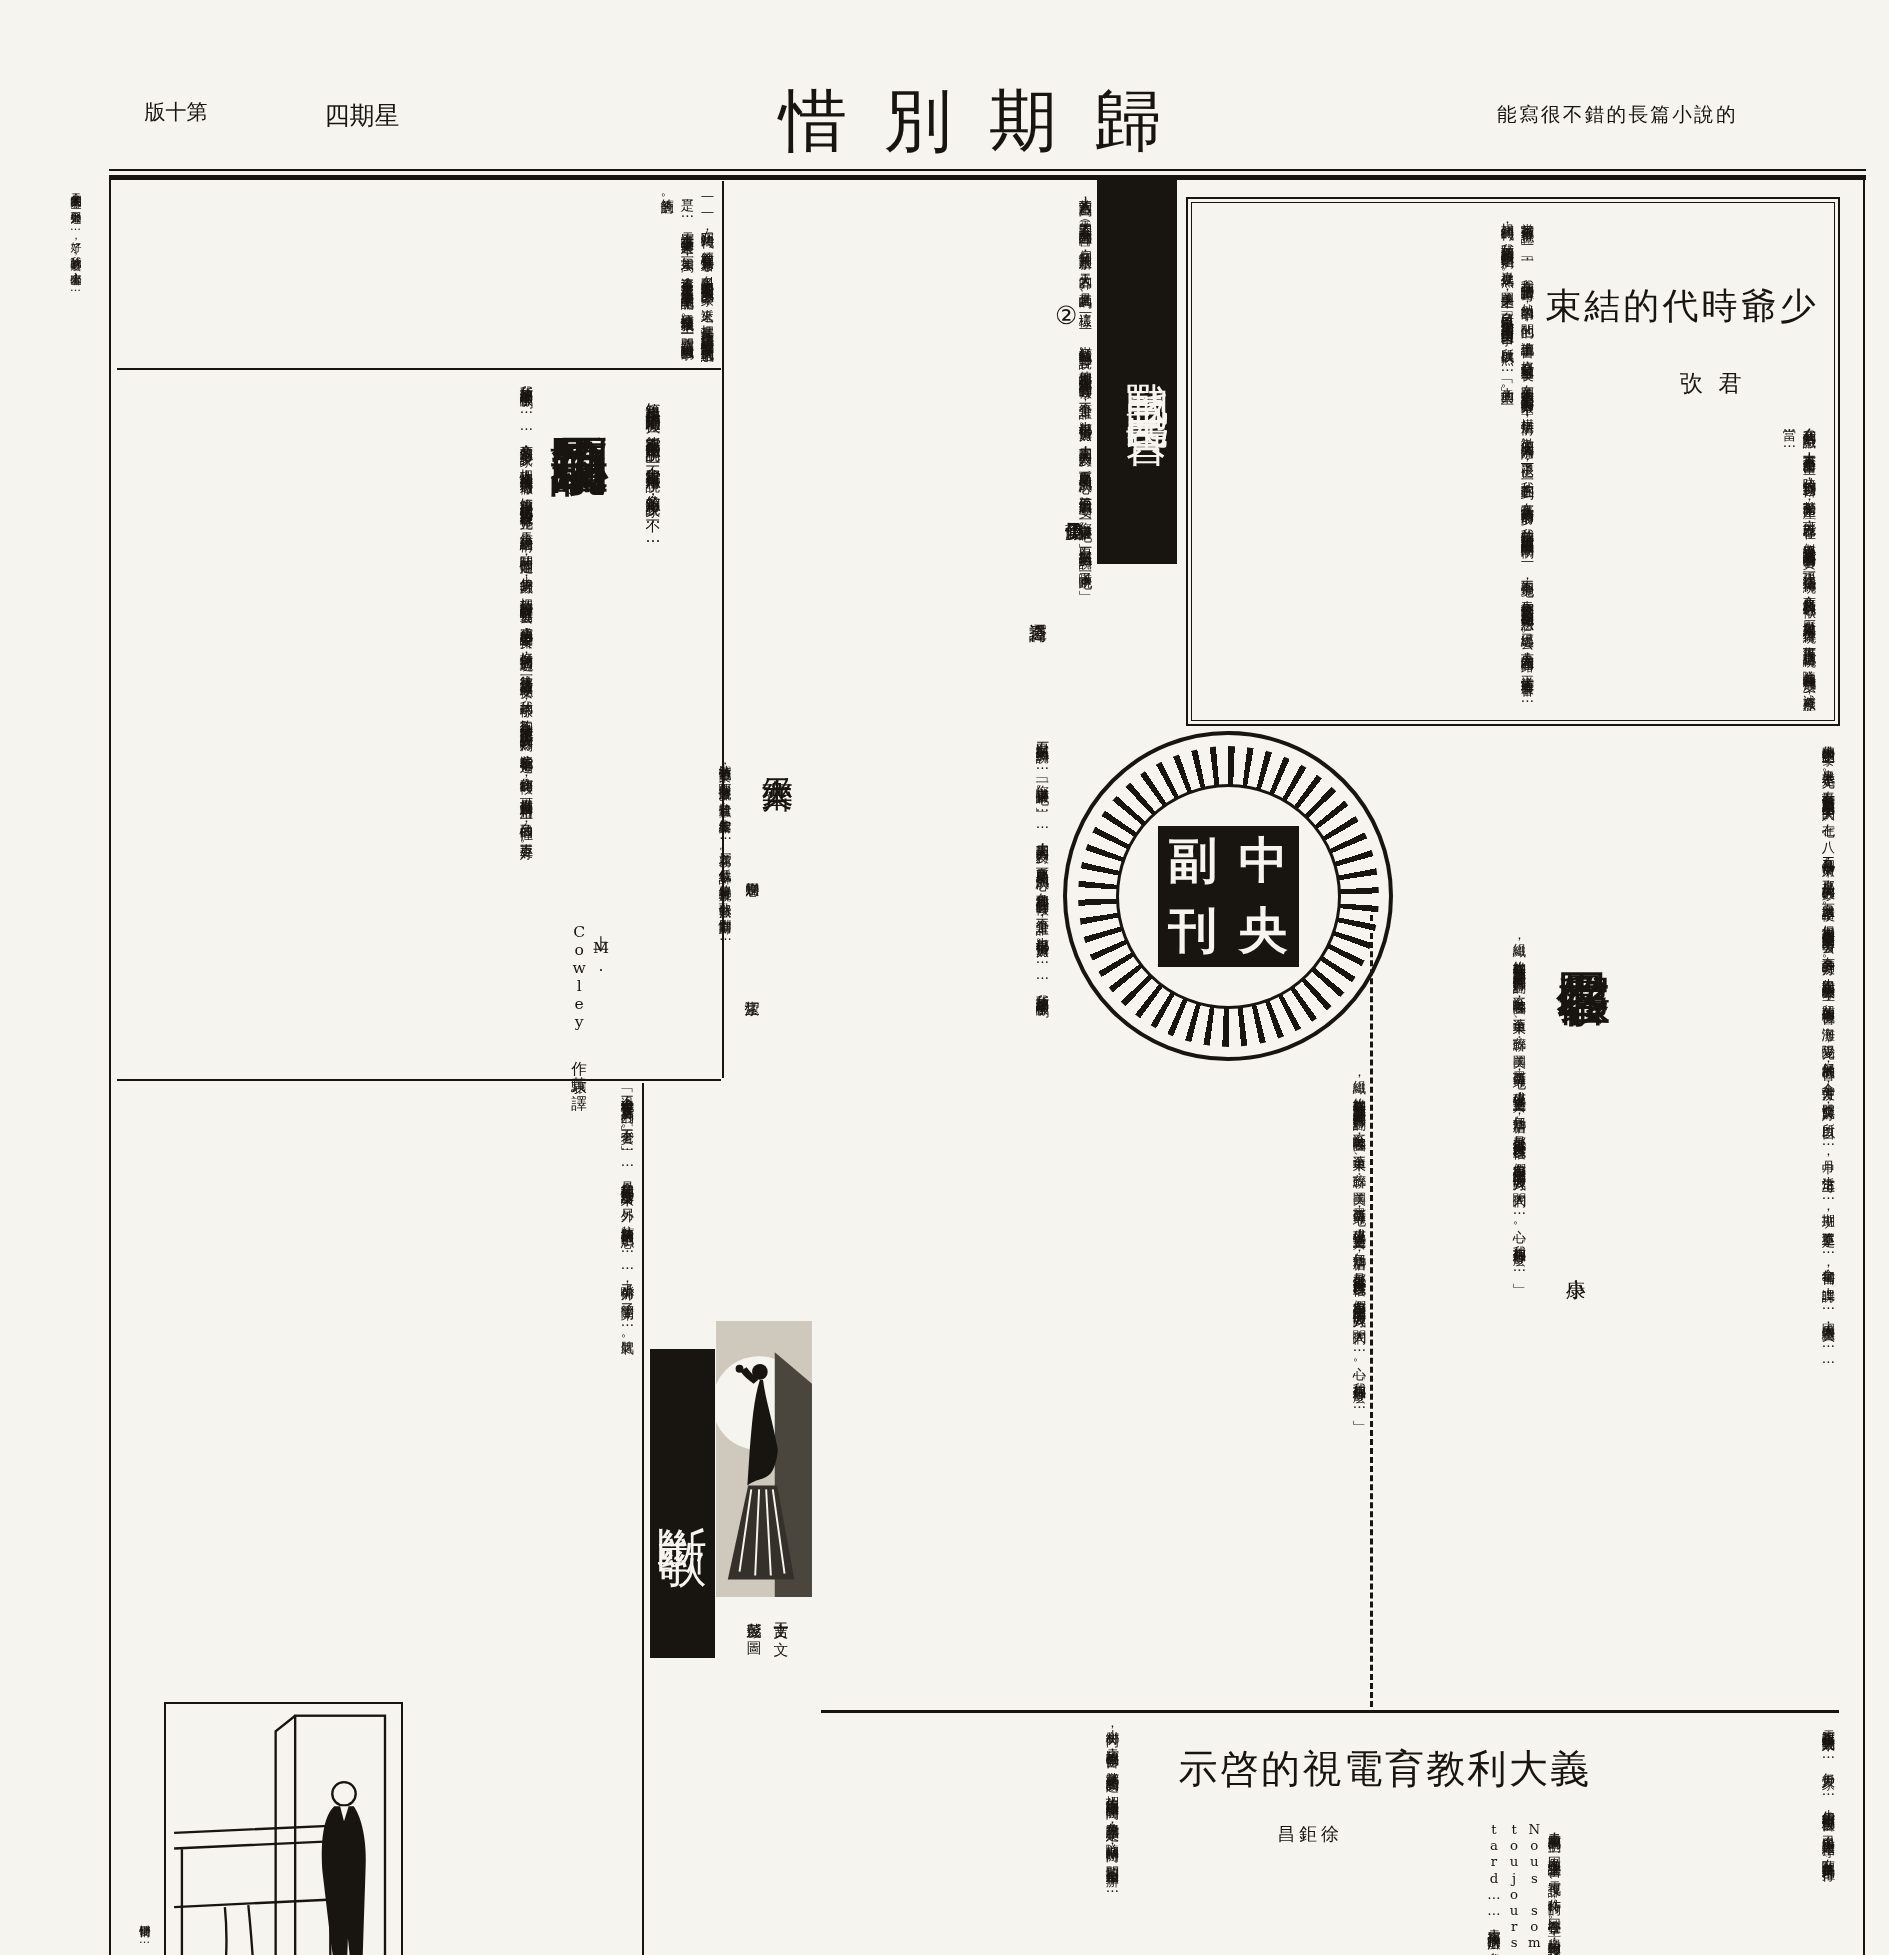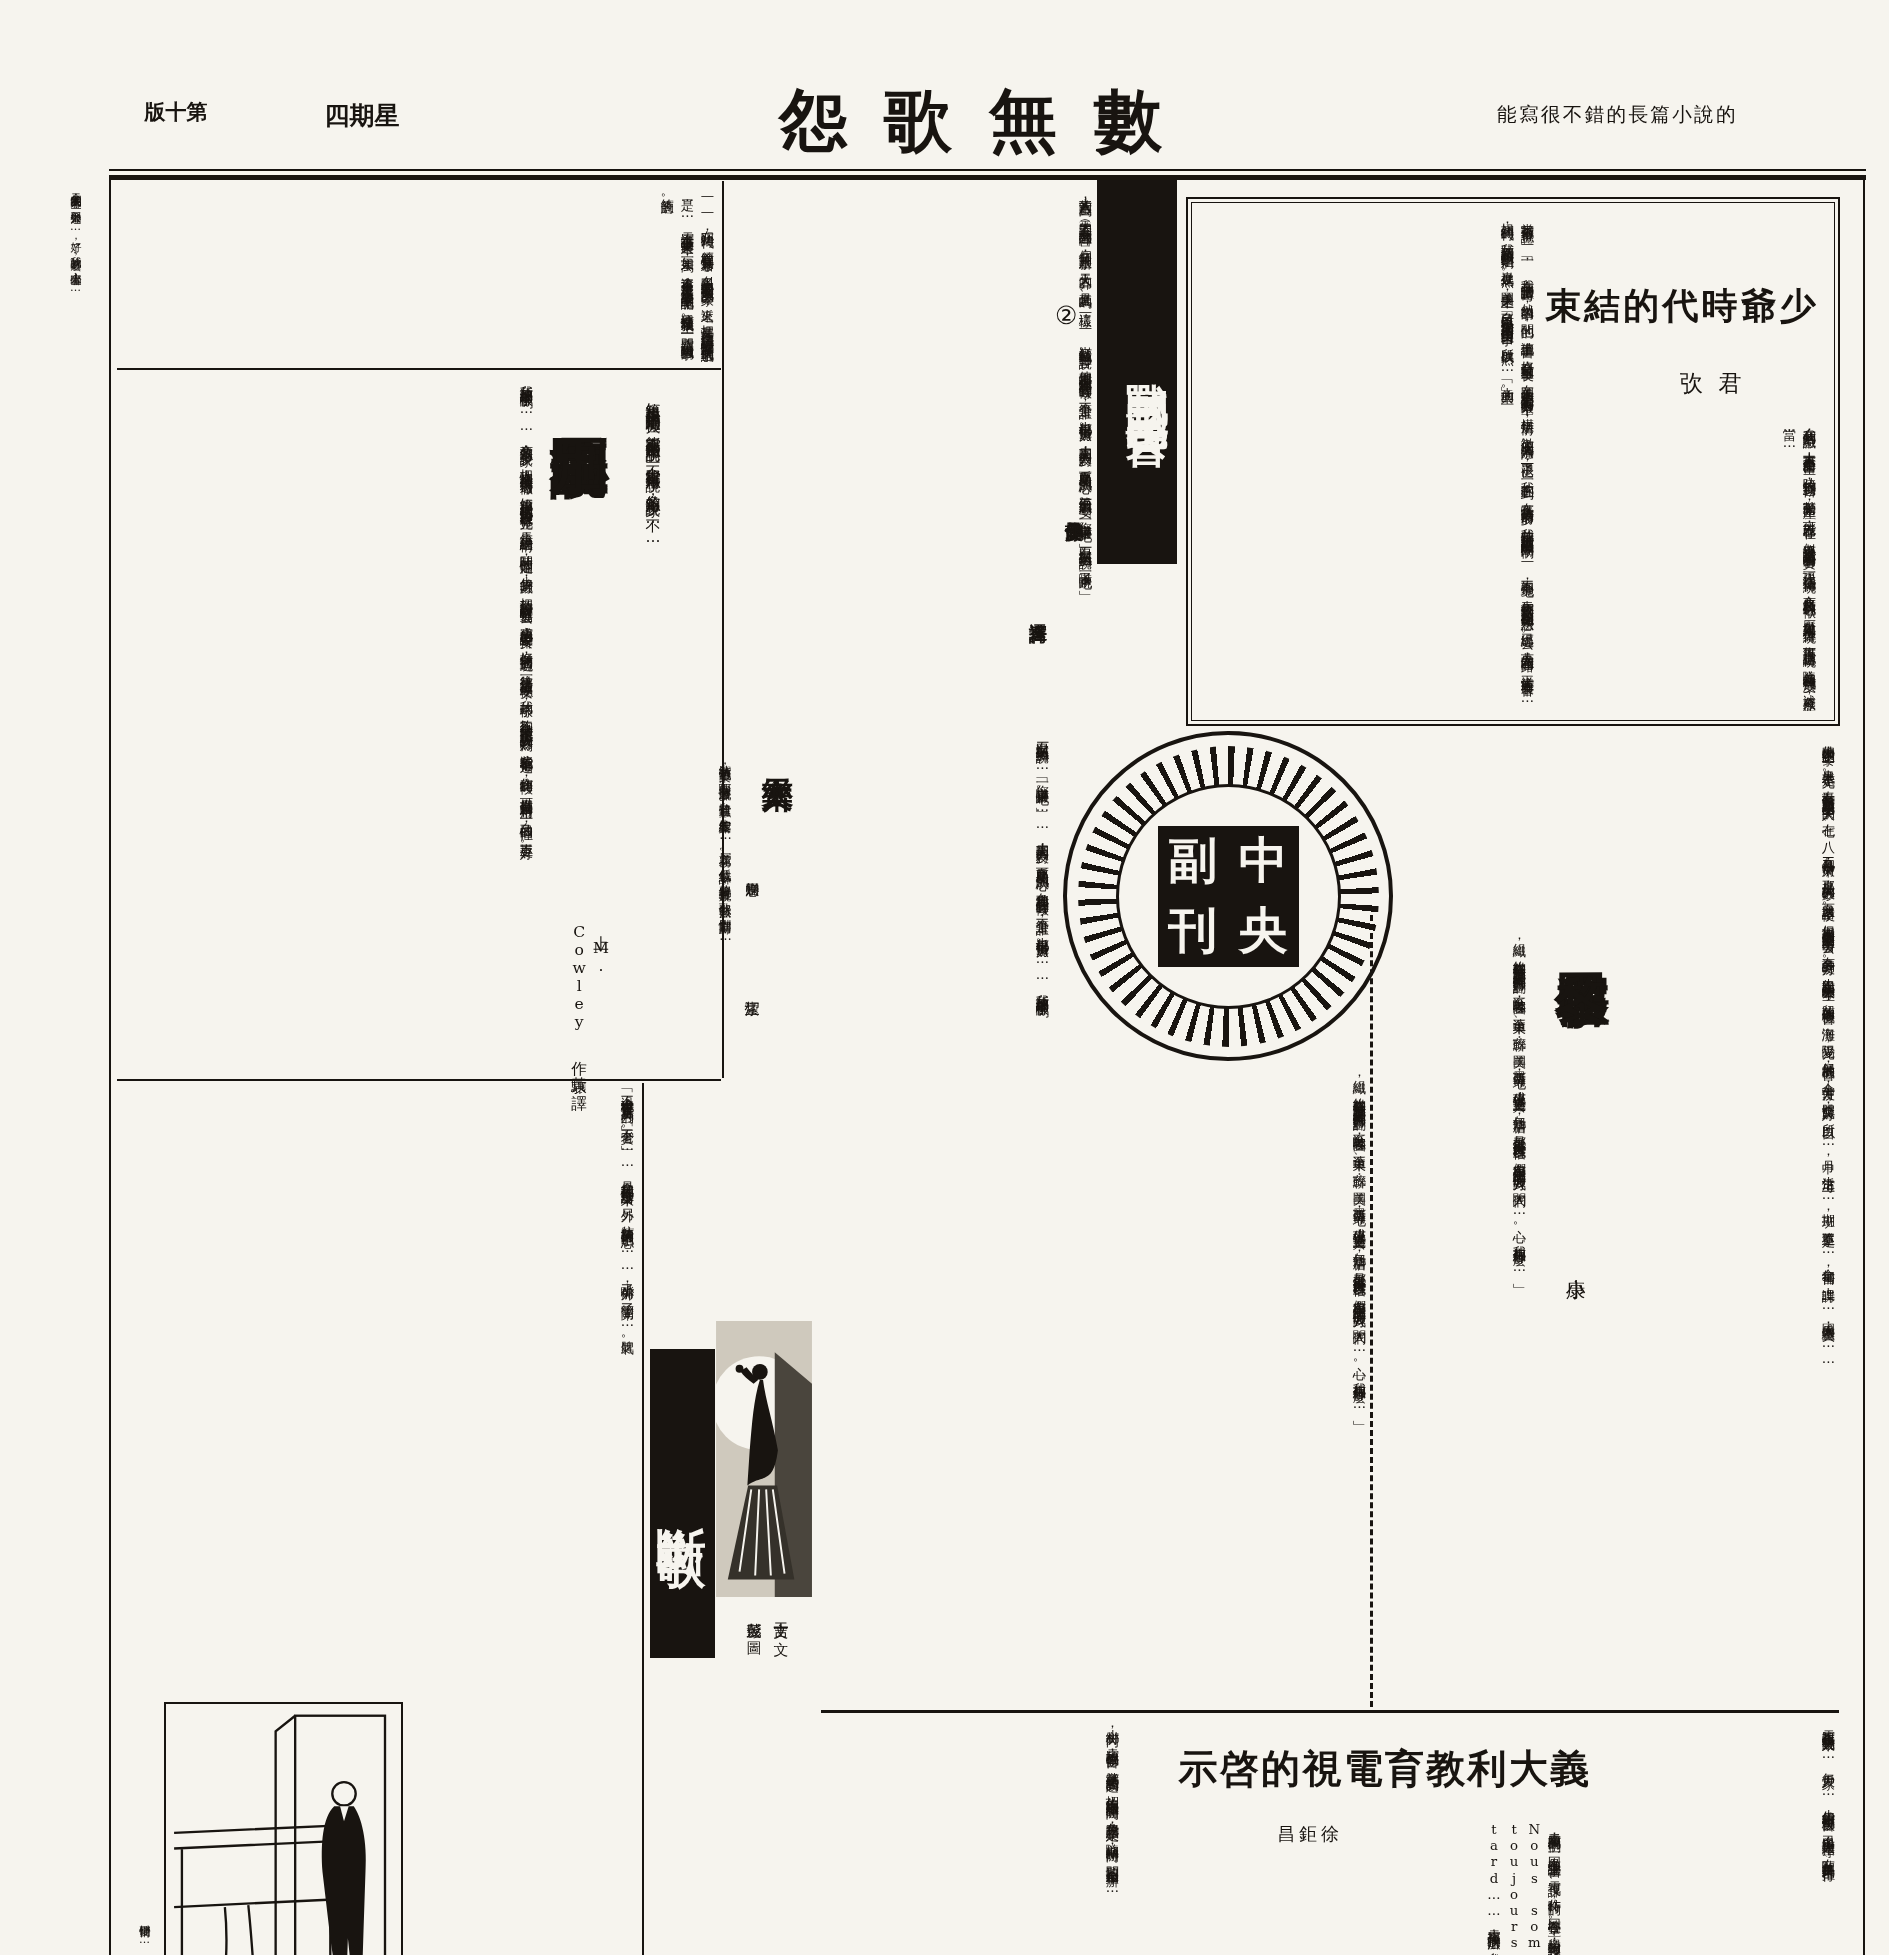--- a/index.html
+++ b/index.html
@@ -5,41 +5,41 @@
   html,body{margin:0;padding:0;}
   body{
     width:1890px;height:2604px;position:relative;overflow:hidden;
     background:#f6f4ee;color:#181410;
     font-family:"DejaVu Serif","Liberation Serif",serif;
   }
   .ab{position:absolute;}
   .v{writing-mode:vertical-rl;text-orientation:upright;}
   .body-text{font-size:13.3px;line-height:1.52;letter-spacing:1.2px;overflow:hidden;}
   .small-text{font-size:11px;line-height:1.45;letter-spacing:0.8px;overflow:hidden;}
-  .bold{font-weight:bold;}
+  .bold{font-weight:normal;}
   .center{text-align:center;}
   .rule{background:#181410;}
   .boxed{border:2px solid #181410;}
   .banner-black{background:#181410;color:#f6f4ee;}
   .em-outer{width:330px;height:330px;border-radius:50%;border:4.7px solid #181410;box-sizing:border-box;
             display:flex;align-items:center;justify-content:center;background:#f6f4ee;}
   .em-ring{width:301px;height:301px;border-radius:50%;
            background:repeating-conic-gradient(#181410 0deg 2.4deg,transparent 2.4deg 7.2deg);
            display:flex;align-items:center;justify-content:center;}
   .em-inner{width:219px;height:219px;border-radius:50%;background:#f6f4ee;border:3.1px solid #181410;
             display:flex;align-items:center;justify-content:center;}
   .em-square{width:141px;height:141px;background:#181410;display:grid;grid-template-columns:1fr 1fr;grid-template-rows:1fr 1fr;}
   .em-square span{color:#f6f4ee;font-size:49px;font-weight:bold;display:flex;align-items:center;justify-content:center;}
 </style>
 </head>
 <body>
 
 <div class="ab center bold" style="left:137px;top:98px;width:78px;height:27px;font-size:21px;">版十第</div>
 <div class="ab center bold" style="left:321px;top:99px;width:82px;height:27px;font-size:25px;">四期星</div>
-<div class="ab center bold" style="left:774px;top:76px;width:430px;height:88px;font-size:68px;letter-spacing:37px;white-space:nowrap;">怨歌無數</div>
+<div class="ab center bold" style="left:774px;top:76px;width:430px;height:88px;font-size:68px;letter-spacing:37px;white-space:nowrap;">惜別期歸</div>
 <div class="ab center" style="left:1463px;top:101px;width:309px;height:24px;font-size:19.6px;letter-spacing:2.3px;white-space:nowrap;">能寫很不錯的長篇小說的</div>
 <div class="ab rule" style="left:109px;top:169px;width:1757px;height:2.3px;"></div>
 <div class="ab rule" style="left:109px;top:175px;width:1757px;height:4.7px;"></div>
 <div class="ab rule" style="left:109px;top:180px;width:2px;height:1877px;"></div>
 <div class="ab rule" style="left:1863px;top:180px;width:2px;height:1877px;"></div>
 
 <div class="ab v small-text" style="left:59px;top:184px;width:24px;height:665px;">今天我們的人生哪！與公不知道……好了，我說的甚麼，心上人生哪……</div>
 
 <div class="ab v body-text" style="left:117px;top:188px;width:600px;height:174px;">——在明治時代，曾經有個長着暴牙、名叫龜太郎的偷看女人洗澡的專家。近來，把「暴牙龜」這名詞已經變成「偷看癖」的代名詞了。可是……電話在暖桌下響起來，如果萬一，這會不會是丈夫發生了交通事故的電話呢？這種懷疑在我頭上。一門電話公司職員的事，打電話去也不會答應的。</div>
 <div class="ab v body-text" style="left:727px;top:187px;width:368px;height:536px;">丈夫的八百萬，一天的工資（三五六萬的陣營），個個月的薪水，一天天的算：是真的嗎、這樣——嶄釘截鐵的聲音說。他用那種嗄色和那種聲音的時候，不管是誰，也都已變得無力了。丈夫周圍的人反對，反而更助長了他的決心。乎使石田感到不安。「您一定嚇得呆了吧。」石田試探着似的說。「嚇了一跳吧？」</div>

